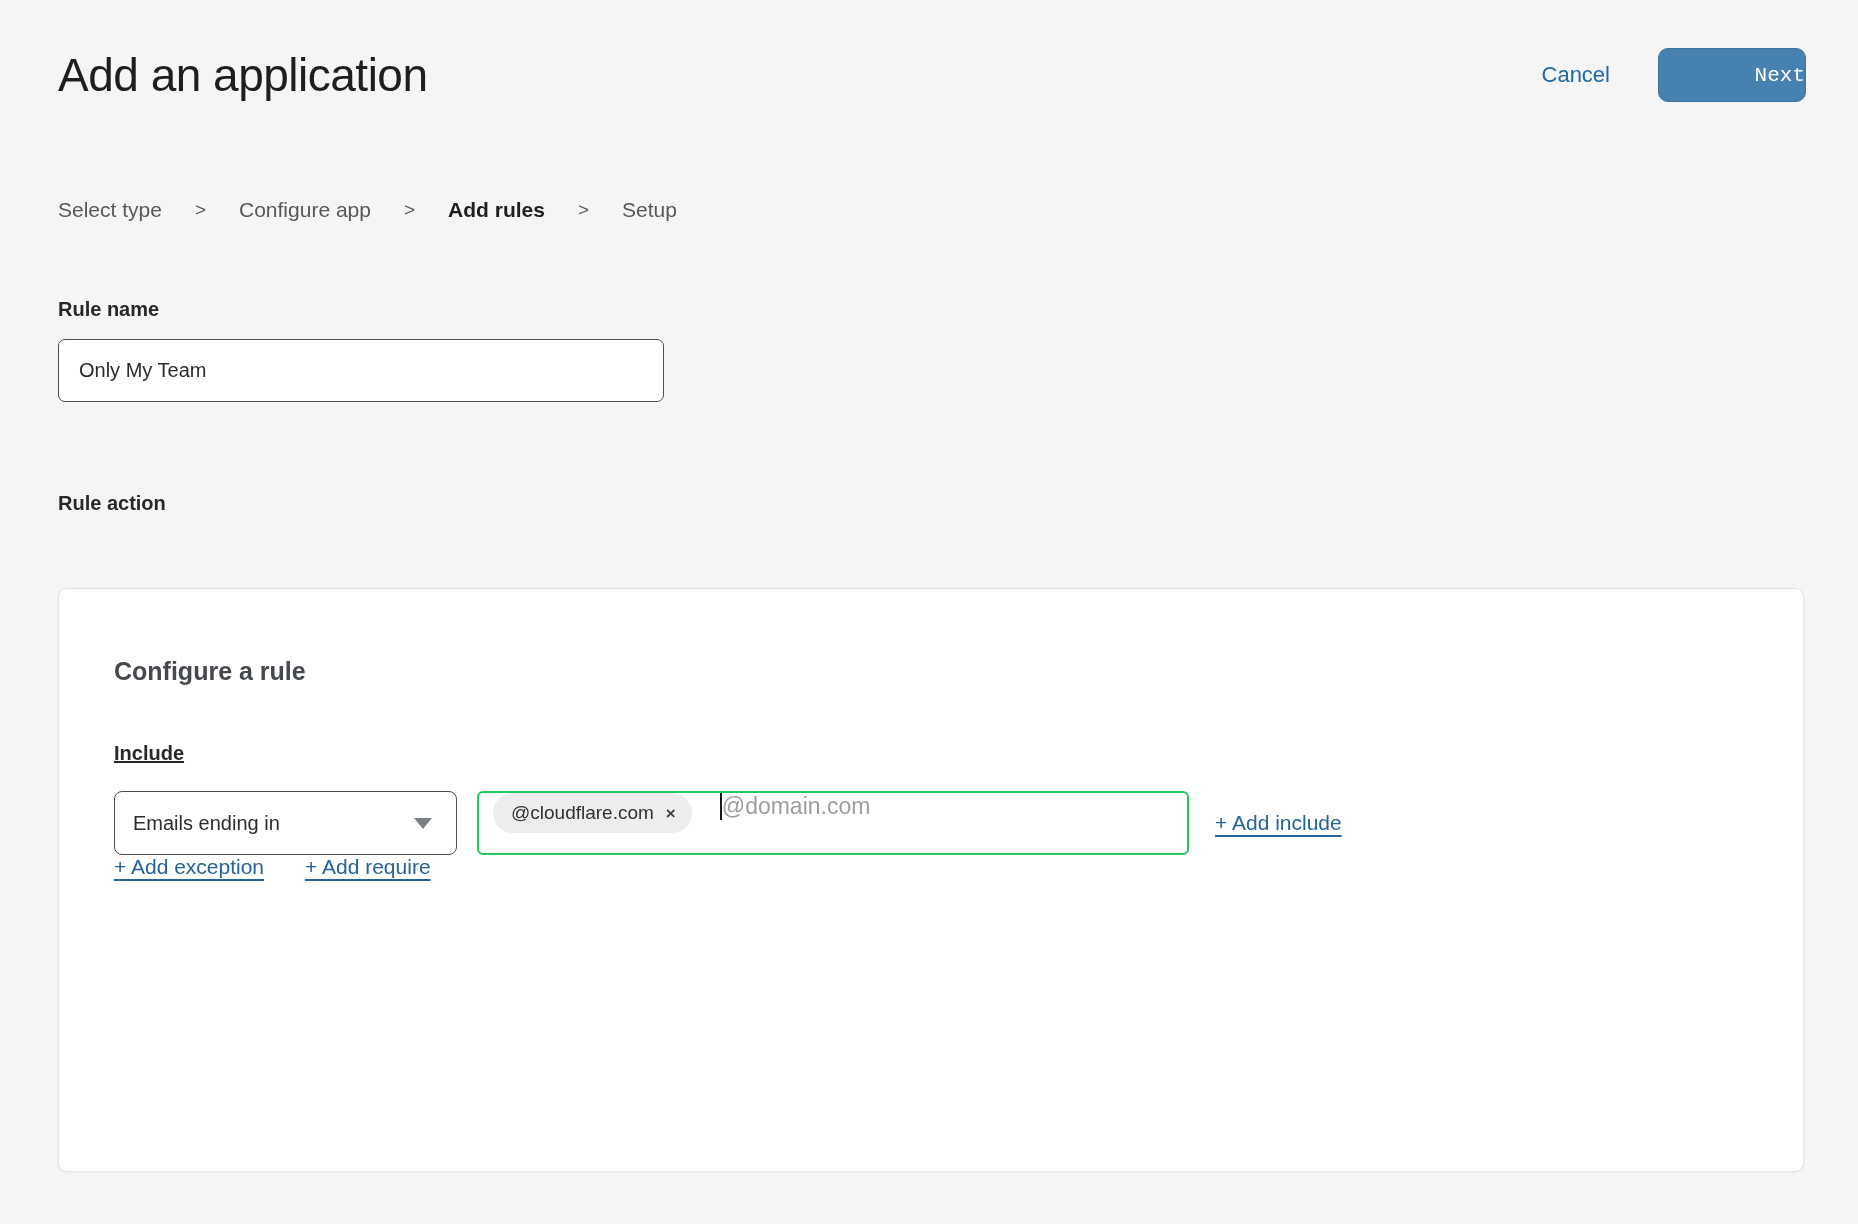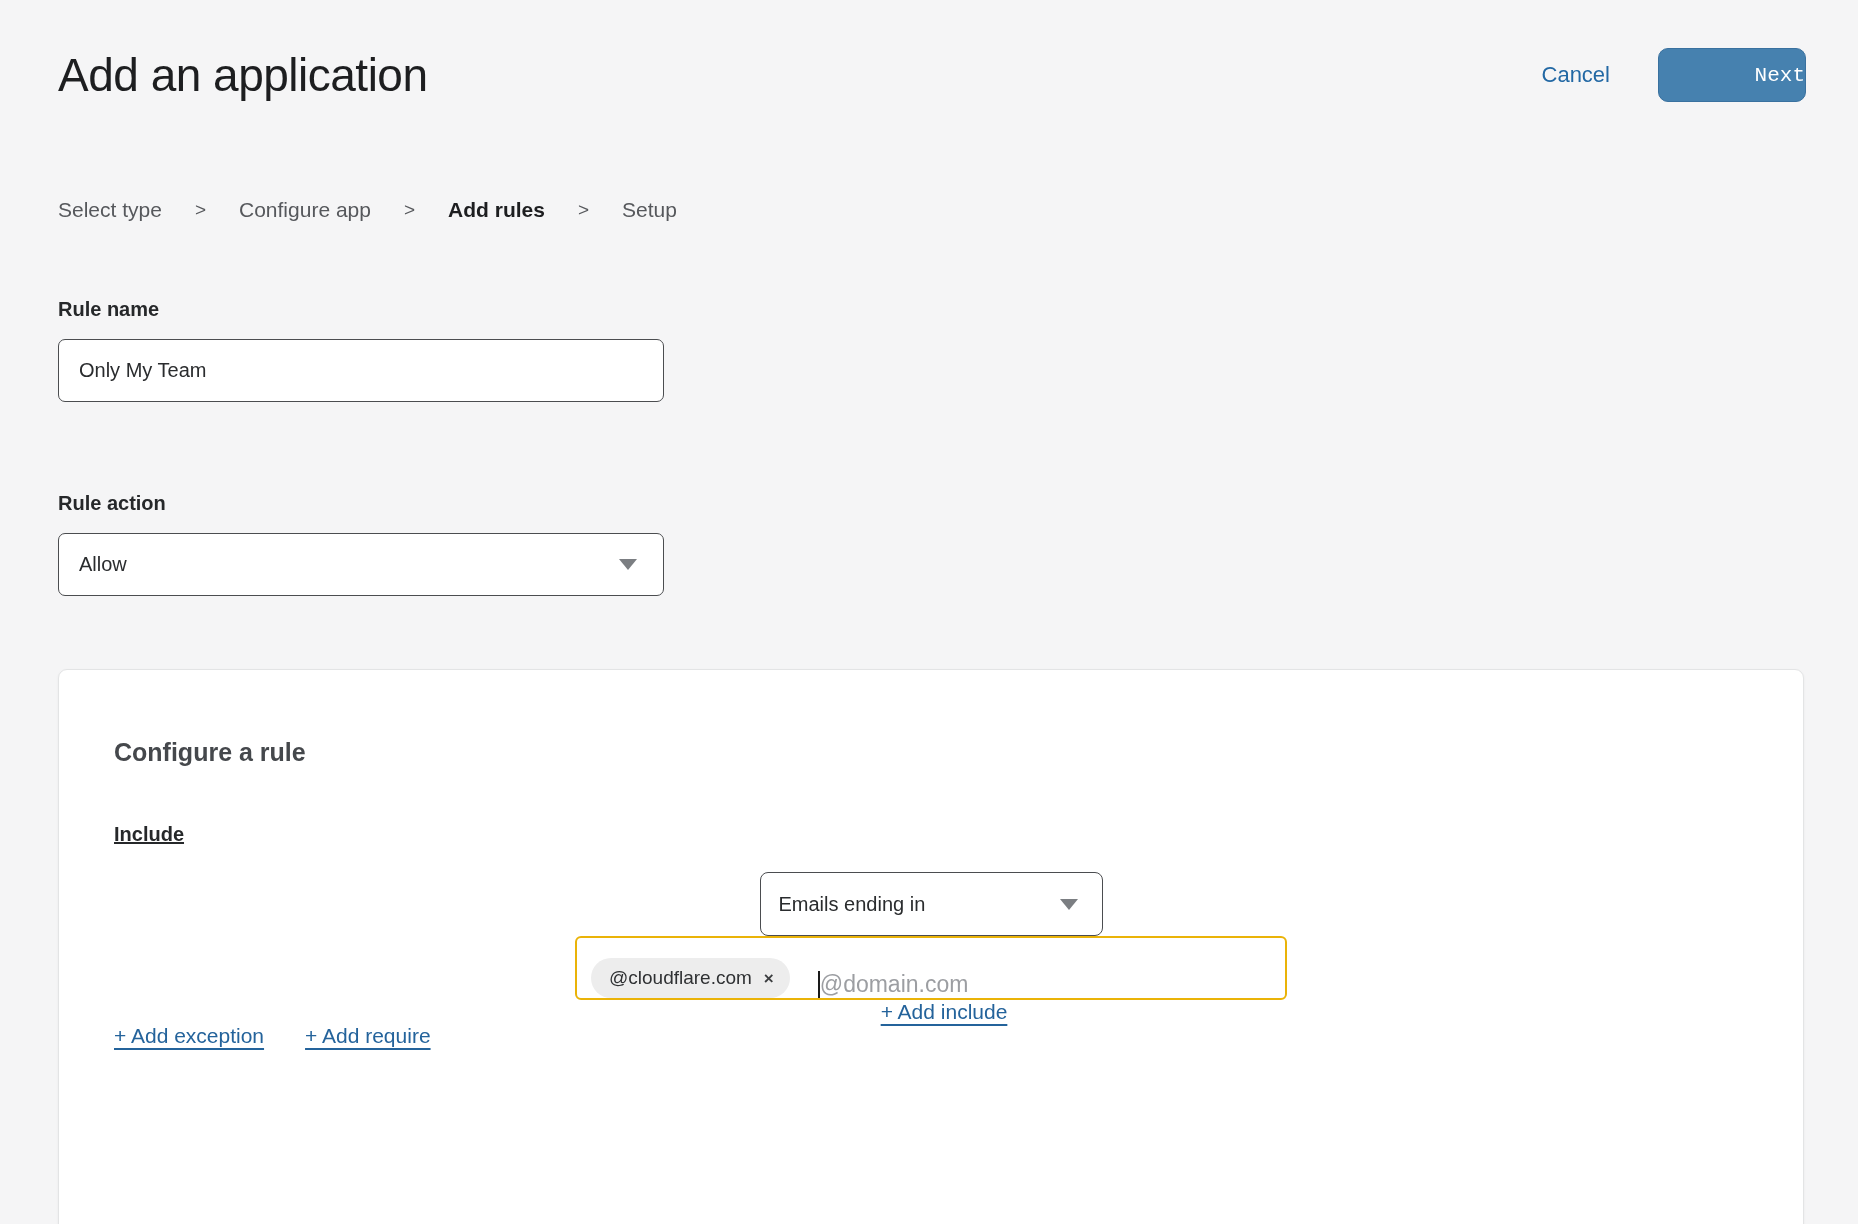--- a/index.html
+++ b/index.html
@@ -124,45 +124,45 @@
     margin-top: 56px;
     font-size: 20px;
     font-weight: 700;
     color: #26282a;
     text-decoration: underline;
   }
   .include-row {
     margin-top: 26px;
     display: flex;
     align-items: center;
-    flex-direction: column;
   }
   .include-selector {
     width: 343px;
     height: 64px;
     border: 1px solid #4b4d50;
     border-radius: 8px;
     background: #ffffff;
     display: flex;
     align-items: center;
     justify-content: space-between;
     padding: 0 24px 0 18px;
     font-size: 20px;
     color: #2a2c2e;
     cursor: pointer;
     flex: none;
   }
   .tag-input {
+    margin-left: 20px;
     width: 712px;
     height: 64px;
-    border: 2px solid #eab308;
+    border: 2px solid #22c55e;
     border-radius: 6px;
     background: #ffffff;
     display: flex;
-    align-items: flex-end;
+    align-items: flex-start;
     padding: 0 14px;
     flex: none;
   }
   .chip {
     background: #ededed;
     border-radius: 20px;
     height: 40px;
     display: flex;
     align-items: center;
     padding: 0 16px 0 18px;
@@ -232,24 +232,20 @@
     <span class="step">Setup</span>
   </nav>
 
   <section class="rule-name-section">
     <label class="field-label">Rule name</label>
     <input class="text-input" type="text" value="Only My Team" style="">
   </section>
 
   <section class="rule-action-section">
     <label class="field-label">Rule action</label>
-    <div class="select-box">
-      <span>Allow</span>
-      <span class="caret-down"></span>
-    </div>
   </section>
 
   <section class="card">
     <h2 class="card-title">Configure a rule</h2>
 
     <div class="include-label">Include</div>
 
     <div class="include-row">
       <div class="include-selector">
         <span>Emails ending in</span>

